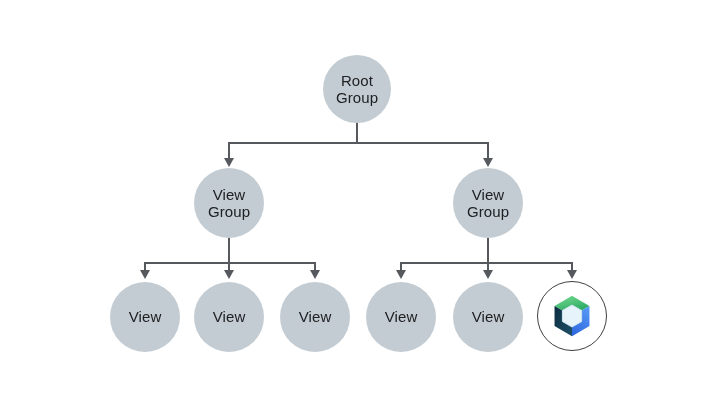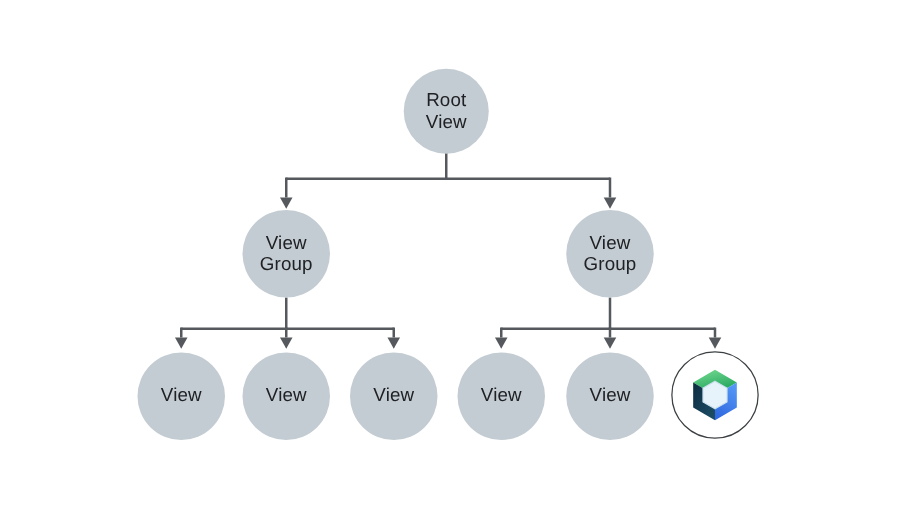--- a/index.html
+++ b/index.html
@@ -90,21 +90,21 @@
       <polygon class="ah" points="396,270 406,270 401,279"></polygon>
       <path d="M488 262 V270"></path>
       <polygon class="ah" points="483,270 493,270 488,279"></polygon>
       <path d="M572 262 V270"></path>
       <polygon class="ah" points="567,270 577,270 572,279"></polygon>
     </g>
   </svg>
 
   <div class="node size-68" style="left:323px; top:55px;">
     <span>Root
-View</span>
+Group</span>
   </div>
 
   <div class="node size-70" style="left:194px; top:168px;">
     <span>View
 Group</span>
   </div>
 
   <div class="node size-70" style="left:453px; top:168px;">
     <span>View
 Group</span>

